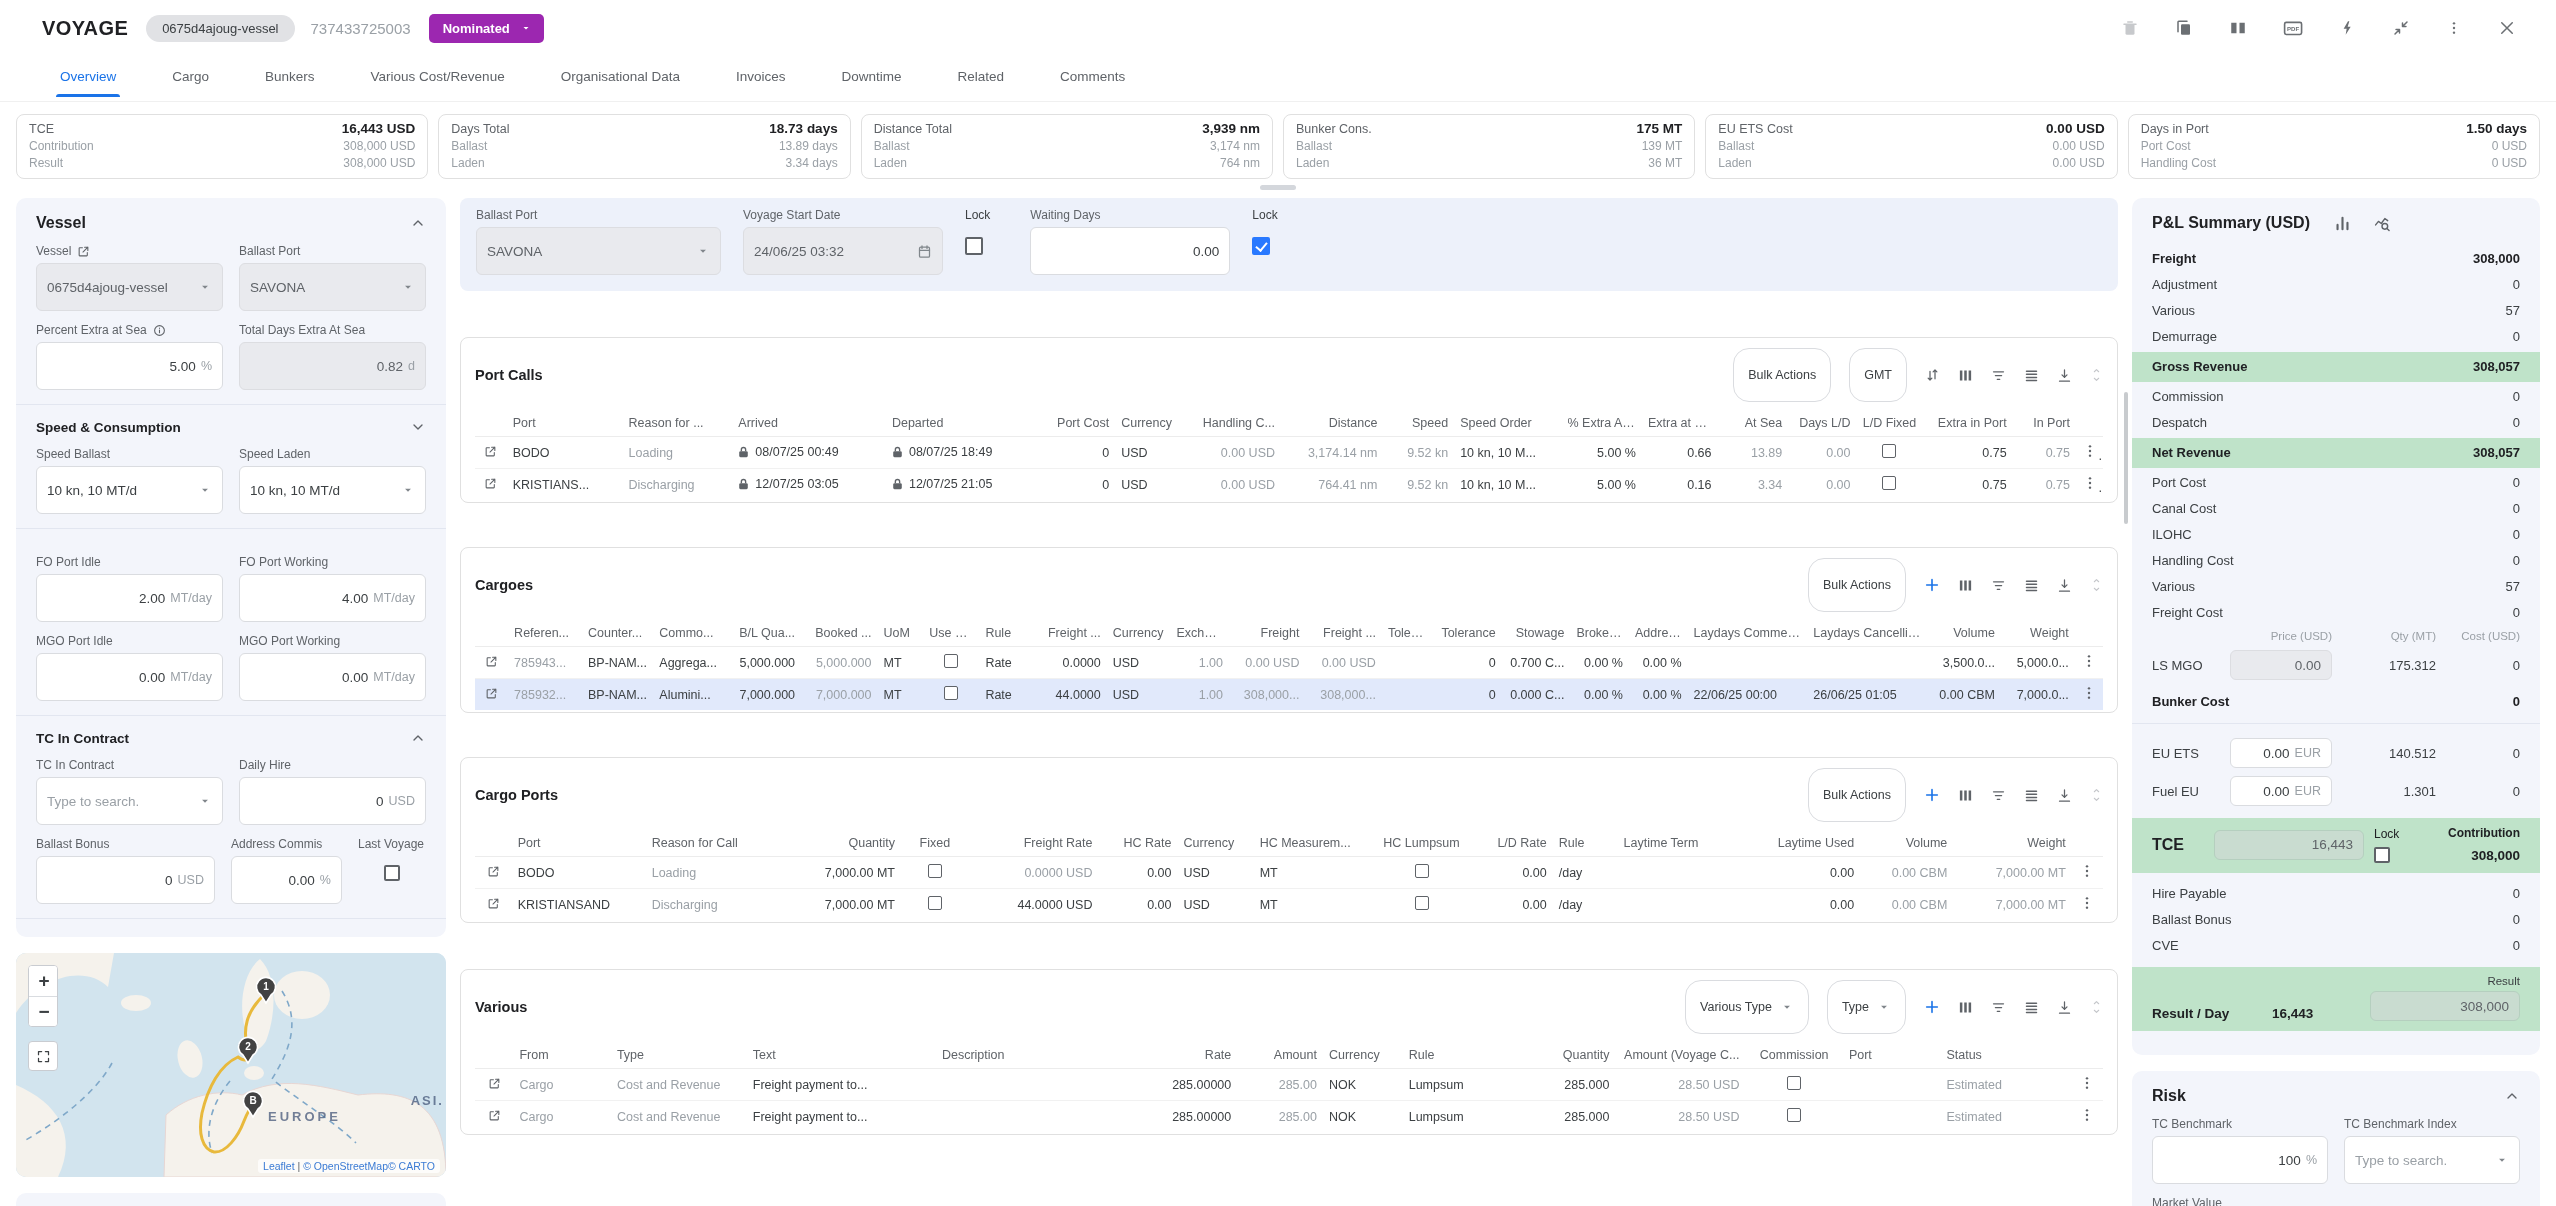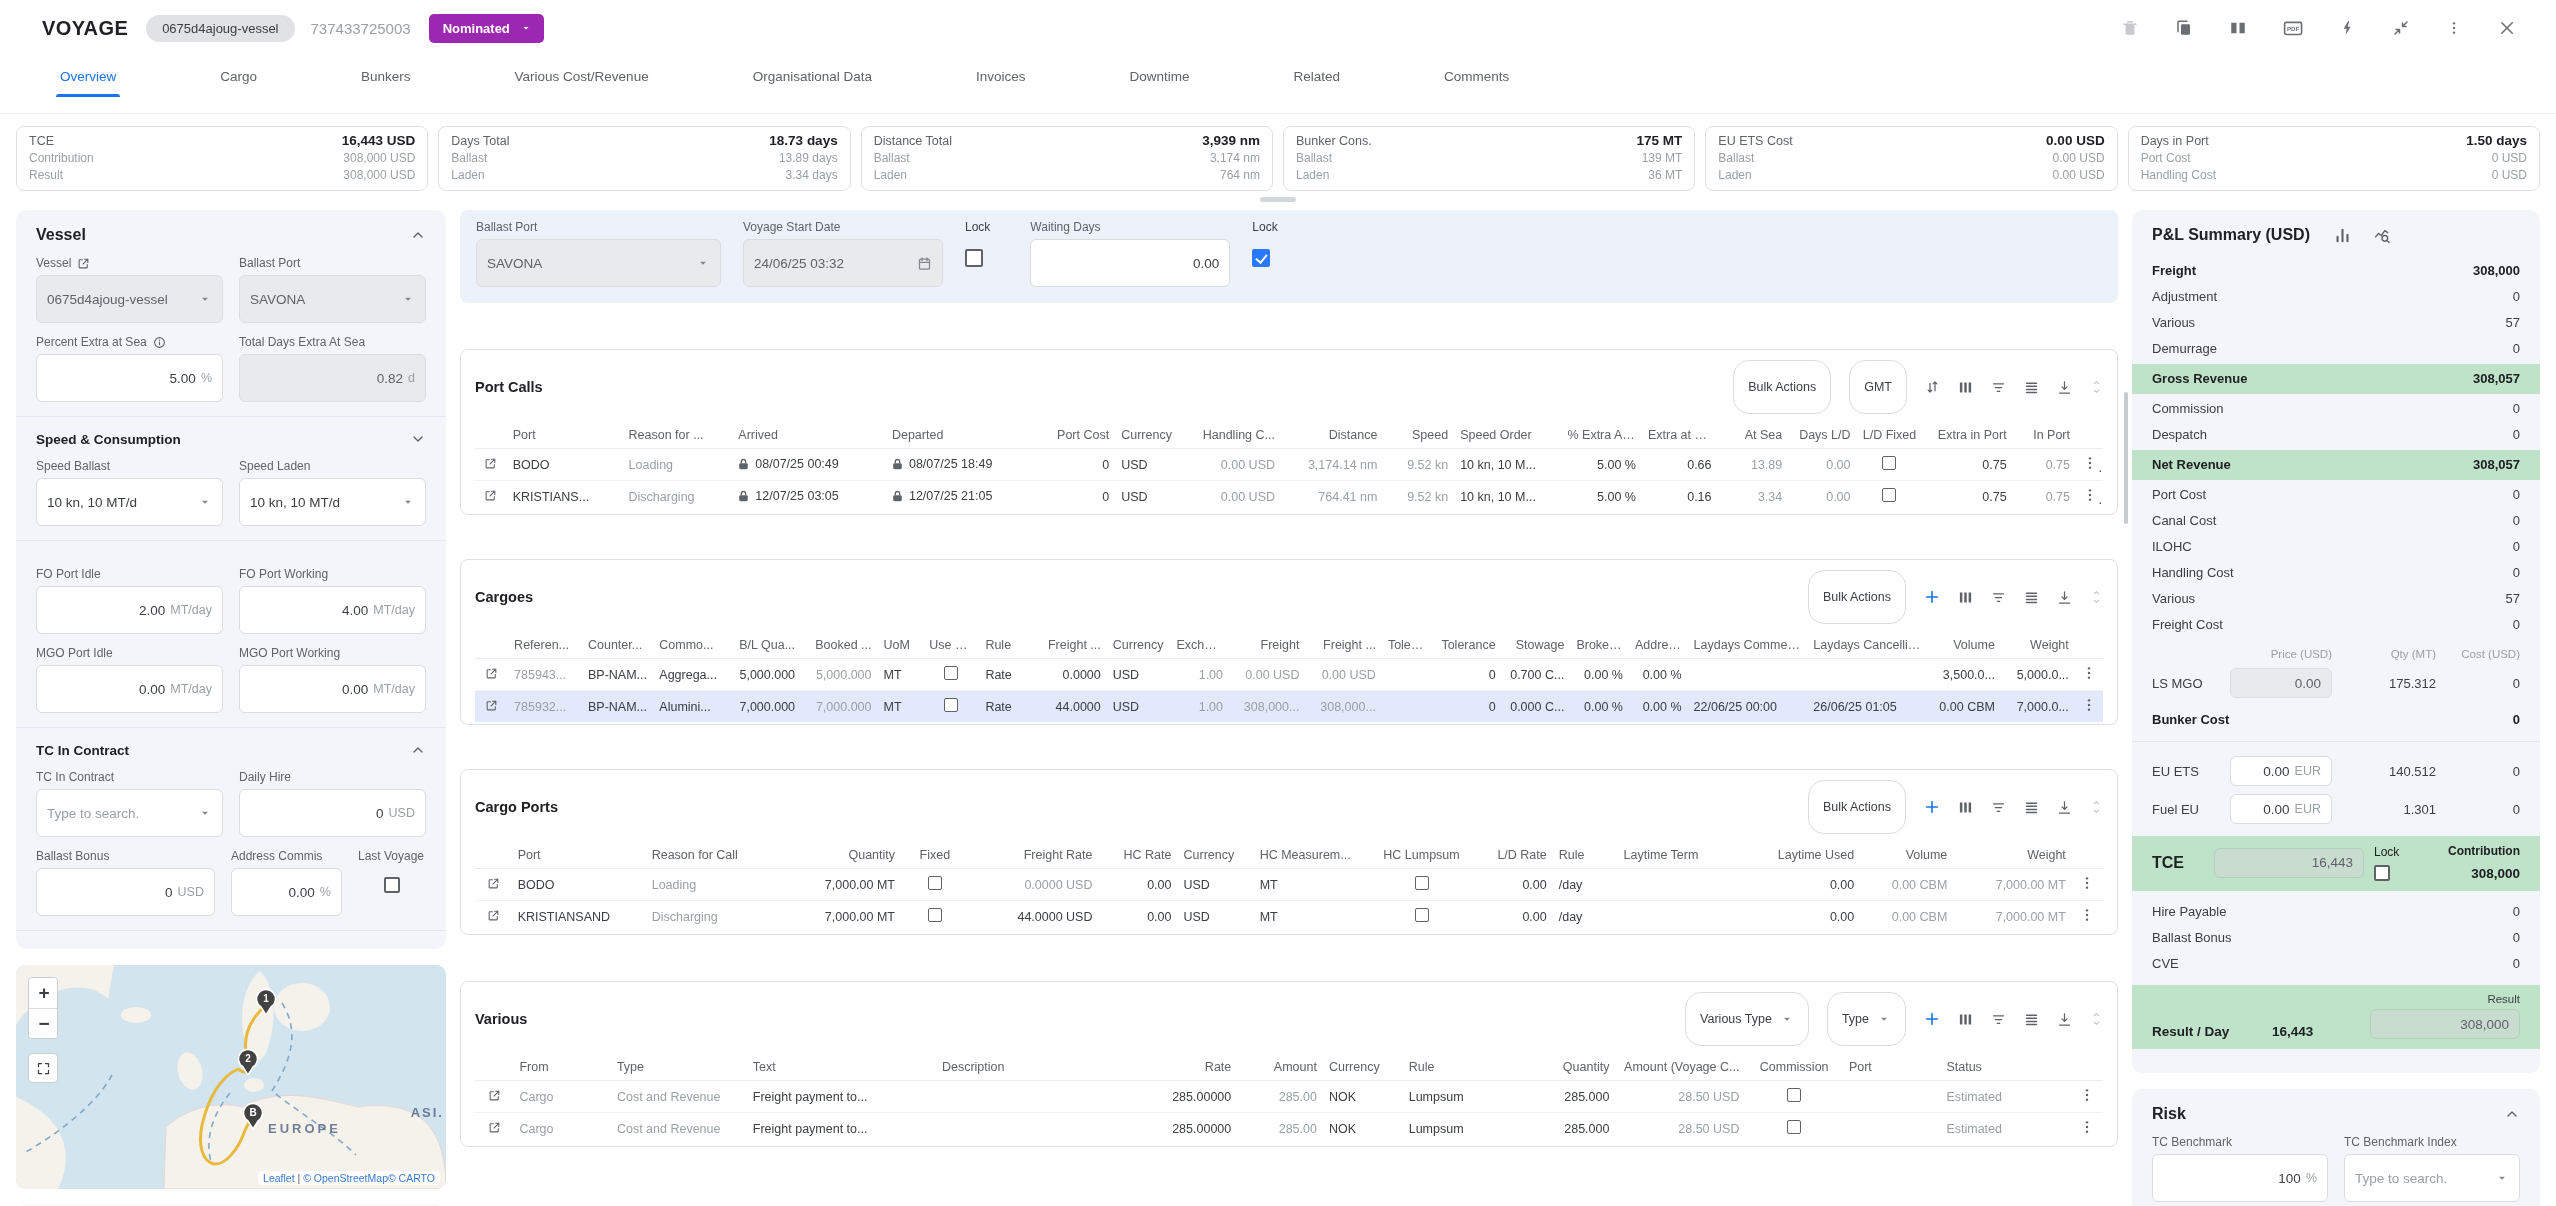--- a/index.html
+++ b/index.html
@@ -11,21 +11,21 @@
   .hdr-title { font-size:20px; font-weight:700; color:#202124; letter-spacing:.4px; }
   .hdr-badge { margin-left:18px; background:#e1e2e5; border-radius:14px; padding:6px 16px; font-size:13px; color:#3c4043; }
   .hdr-num { margin-left:16px; color:#9aa0a6; font-size:15px; }
   .hdr-status { margin-left:18px; background:#9c27b0; color:#fff; border:none; border-radius:5px; padding:7px 12px 7px 14px; font-size:13px; font-weight:600; display:flex; align-items:center; gap:10px; cursor:pointer; }
   .hdr-status svg { display:block; }
   .hdr-icons { margin-left:auto; display:flex; align-items:center; gap:36px; }
   .hicon { color:#6b6f73; display:flex; cursor:pointer; }
   .hicon[data-name="delete-icon"] { color:#c7c9cc; }
 
   
-  .tabs { display:flex; gap:96px; padding:0 0 16px 56px; border-bottom:1px solid #f0f0f0; }
+  .tabs { display:flex; gap:48px; padding:0 0 4px 56px; border-bottom:1px solid #f0f0f0; }
   .tab { font-size:13.5px; color:#5f6368; padding:13px 4px; position:relative; cursor:pointer; white-space:nowrap; }
   .tab.active { color:#1a73e8; }
   .tab.active::after { content:""; position:absolute; left:0; right:0; bottom:0; height:3px; background:#1a73e8; border-radius:3px 3px 0 0; }
 
   
   .kpis { display:flex; gap:10px; padding:12px 16px 4px; }
   .kpi { flex:1; border:1px solid #e0e0e0; border-radius:8px; background:#fff; padding:5px 12px 6px; }
   .kpi-row { display:flex; justify-content:space-between; align-items:baseline; line-height:17px; }
   .kpi-row .k { font-size:12.5px; color:#5f6368; }
   .kpi-row .v { font-size:13.5px; font-weight:700; color:#202124; }
@@ -100,21 +100,21 @@
   .linkico, .kebab { color:#5f6368; display:inline-flex; cursor:pointer; }
   td .chk { width:14px; height:14px; border-width:1.5px; }
 
   
   .pnl-title-row { display:flex; align-items:center; gap:24px; }
   .pnl-title-row .icons { display:flex; gap:22px; color:#5f6368; }
   .pnl-rows { margin-top:14px; }
   .prow { display:flex; justify-content:space-between; font-size:13px; padding:4px 0; line-height:18px; }
   .prow.b { font-weight:700; color:#202124; }
   .prow.hl { background:#bfe3c9; margin:2px -20px; padding:6px 20px; font-weight:700; color:#202124; }
-  .bunker { margin-top:6px; font-size:13px; }
+  .bunker { font-size:13px; }
   .bunker .bh { display:grid; grid-template-columns:70px 1fr 96px 76px; gap:8px; color:#9aa0a6; font-size:11.5px; padding:4px 0; }
   .bunker .br { display:grid; grid-template-columns:70px 1fr 96px 76px; gap:8px; align-items:center; padding:4px 0; }
   .bunker .ctrl { height:30px; }
   .bunker .qty, .bunker .cost { text-align:right; }
   .bold { font-weight:700; color:#202124; }
   .band { background:#bfe3c9; margin:8px -20px; padding:8px 20px 10px; }
   .band .lockbl { display:flex; flex-direction:column; align-items:flex-start; gap:6px; font-size:12px; color:#202124; }
   .band .ctrl.dis { background:#c9dcd0; border-color:#b5cfbf; color:#5f6368; }
   .tce-grid { display:grid; grid-template-columns:52px 150px 62px 1fr; gap:10px; align-items:center; }
   .tce-right { text-align:right; font-size:12px; }

